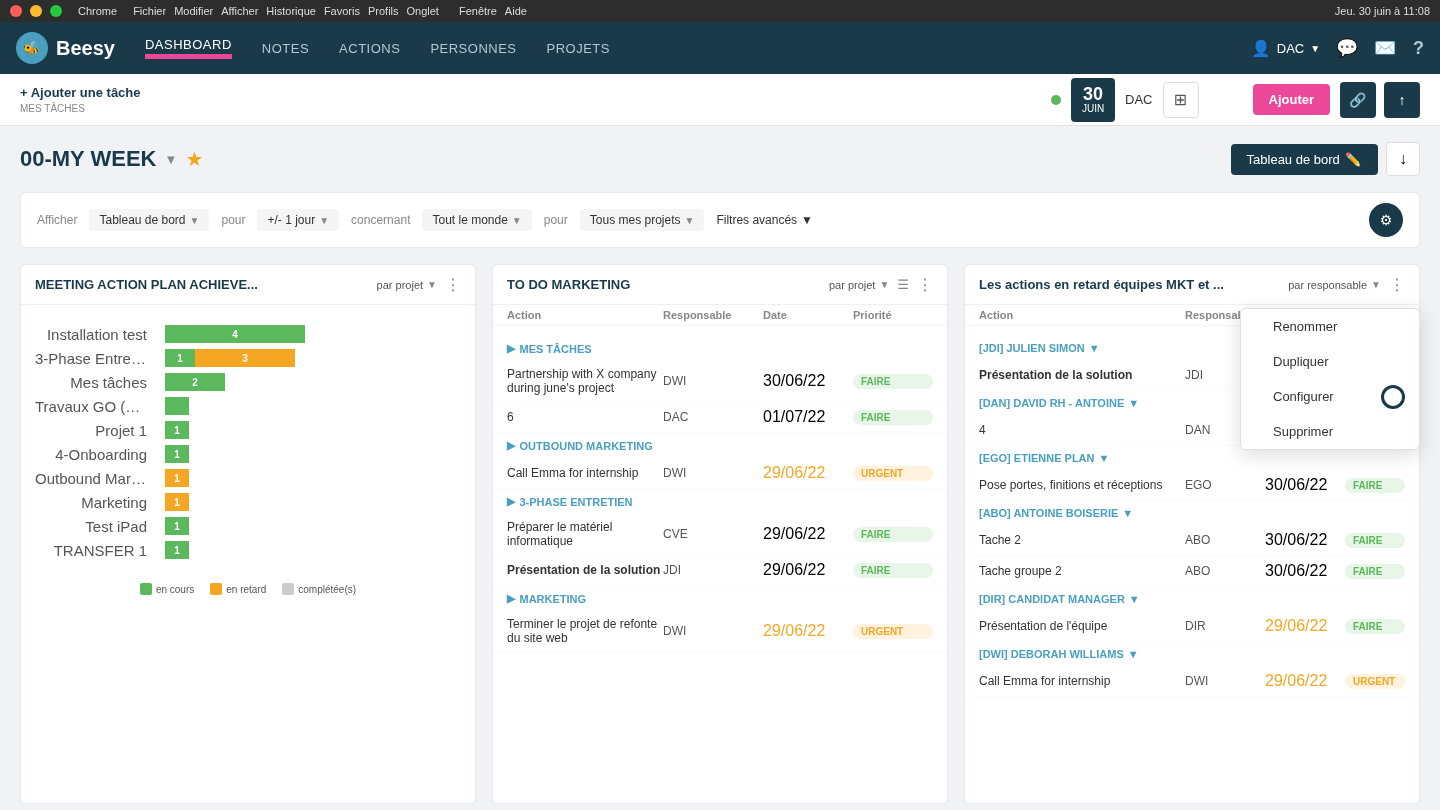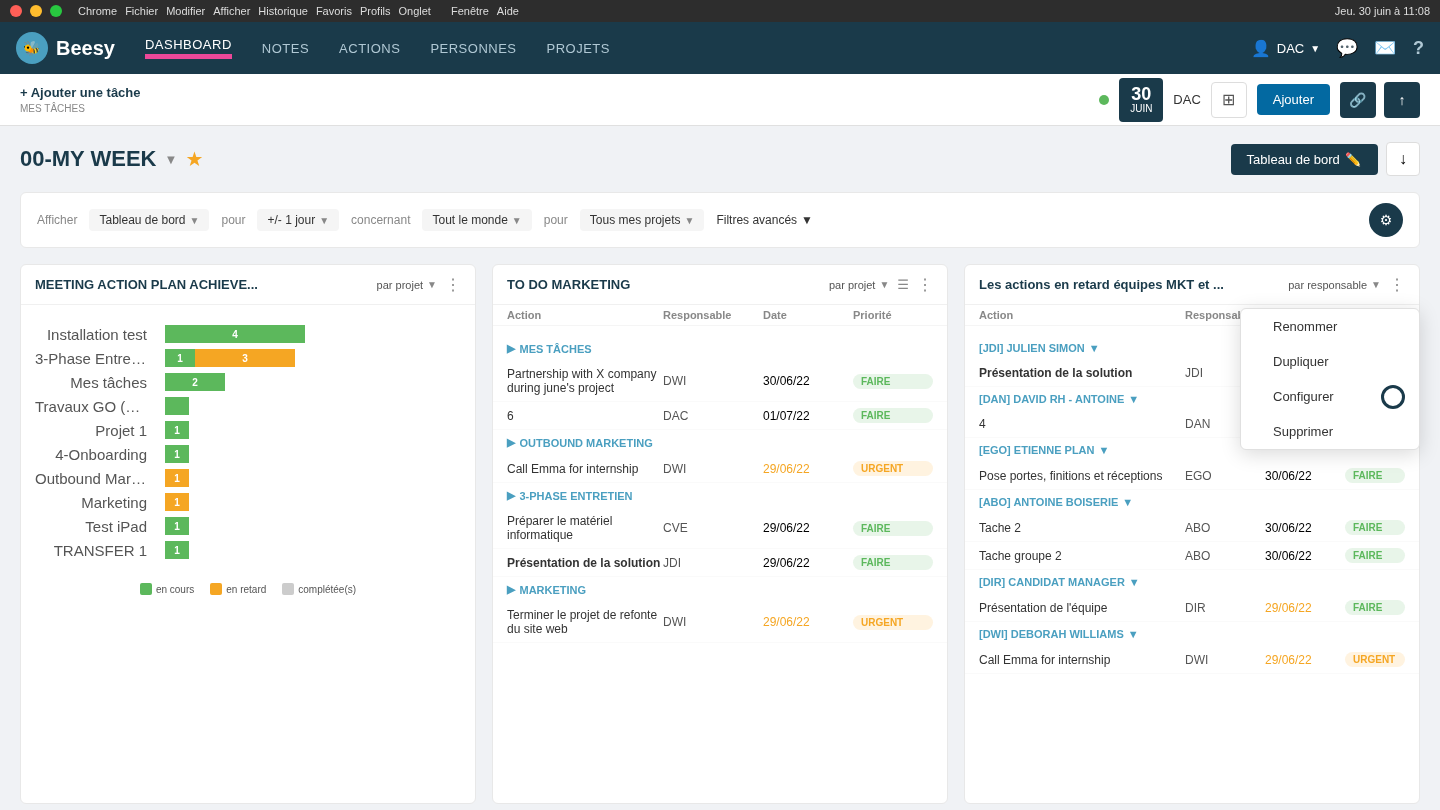--- a/index.html
+++ b/index.html
@@ -53,22 +53,22 @@
     }
     .date-day { font-size: 18px; font-weight: bold; line-height: 1; }
     .date-month { font-size: 10px; text-transform: uppercase; }
     .dac-label { font-size: 13px; font-weight: 500; color: #333; }
     .toolbar-icon-btn {
       width: 36px; height: 36px; border: 1px solid #ddd; border-radius: 4px;
       display: flex; align-items: center; justify-content: center; cursor: pointer; background: white;
       font-size: 16px; color: #555;
     }
     .ajouter-btn {
-      background: #0369a1; color: white; padding: 8px 16px;
-      border-radius: 4px; cursor: pointer; font-size: 13px; font-weight: 400;
+      background: #ec4899; color: white; padding: 8px 16px;
+      border-radius: 4px; cursor: pointer; font-size: 13px; font-weight: 700; margin-left: 44px;
     }
     .toolbar-actions { display: flex; gap: 8px; }
     .action-btn-dark {
       background: #1a3a4a; color: white; width: 36px; height: 36px;
       border-radius: 4px; display: flex; align-items: center; justify-content: center; cursor: pointer; font-size: 14px;
     }
 
     
     .main-content { padding: 16px 20px; }
 
@@ -157,21 +157,21 @@
       padding: 4px 14px; font-size: 11px; color: #888; font-weight: 600;
       border-bottom: 1px solid #f5f5f5;
     }
     .todo-row {
       display: grid; grid-template-columns: 1fr 100px 90px 80px;
       padding: 6px 14px; border-bottom: 1px solid #fafafa; align-items: center;
     }
     .todo-action { font-size: 12px; color: #333; }
     .todo-action.bold { font-weight: 600; }
     .todo-resp { font-size: 12px; color: #555; }
-    .todo-date { font-size: 12px; }
+    .todo-date { font-size: 16px; }
     .todo-date.orange { color: #f5a623; }
     .badge-faire { background: #e8f5e9; color: #5cb85c; padding: 2px 8px; border-radius: 10px; font-size: 10px; font-weight: 600; }
     .badge-urgent { background: #fff3e0; color: #f5a623; padding: 2px 8px; border-radius: 10px; font-size: 10px; font-weight: 600; }
 
     
     .late-section-header {
       padding: 6px 14px; font-size: 11px; font-weight: 700; cursor: pointer;
       display: flex; align-items: center; gap: 4px;
     }
     .late-col-headers {
@@ -221,21 +221,21 @@
   </style>
 </head>
 <body>
 
 <div class="system-bar">
   <div style="display:flex;gap:8px;align-items:center;">
     <span style="width:12px;height:12px;background:#ff5f57;border-radius:50%;display:inline-block;"></span>
     <span style="width:12px;height:12px;background:#ffbd2e;border-radius:50%;display:inline-block;"></span>
     <span style="width:12px;height:12px;background:#28c840;border-radius:50%;display:inline-block;"></span>
     <span style="margin-left:8px;">Chrome</span>
-    <span style="cursor:pointer;">Fichier</span>
+    <span style="margin-left:8px;cursor:pointer;">Fichier</span>
     <span style="cursor:pointer;">Modifier</span>
     <span style="cursor:pointer;">Afficher</span>
     <span style="cursor:pointer;">Historique</span>
     <span style="cursor:pointer;">Favoris</span>
     <span style="cursor:pointer;">Profils</span>
     <span style="cursor:pointer;">Onglet</span>
     <span style="cursor:pointer;margin-left:12px;">Fenêtre</span>
     <span style="cursor:pointer;">Aide</span>
   </div>
   <span>Jeu. 30 juin à 11:08</span>

